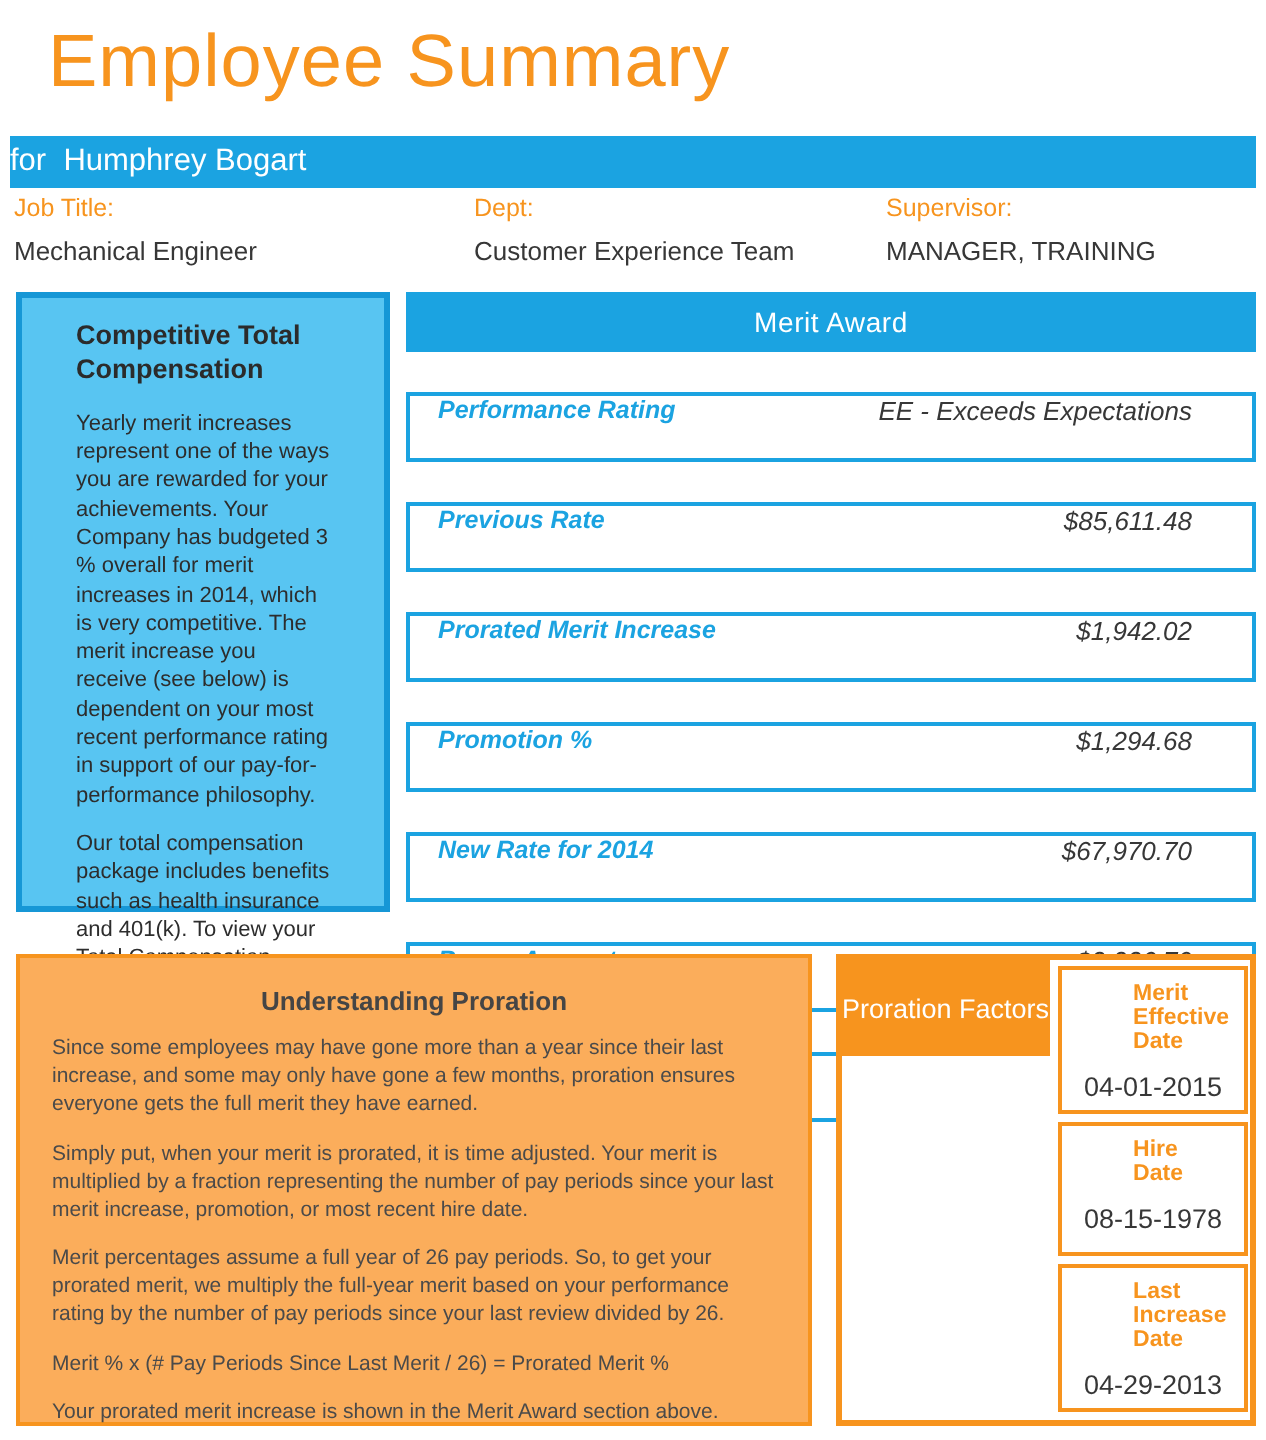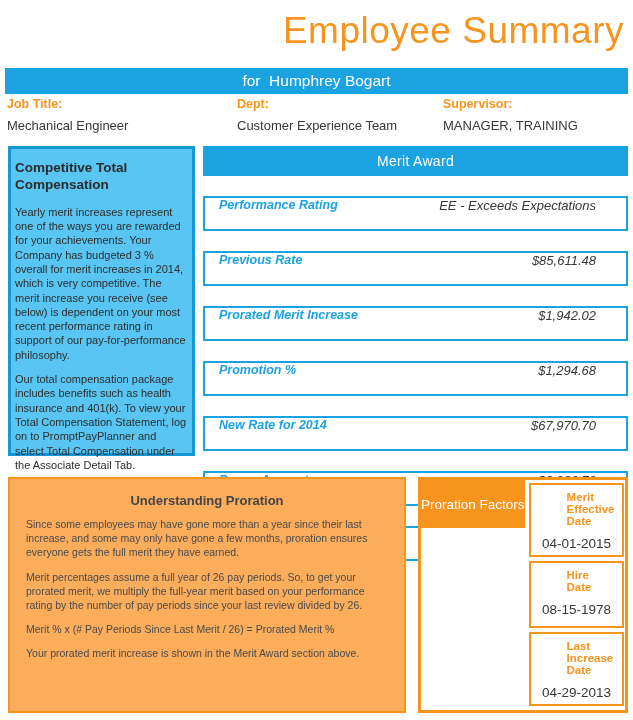--- a/index.html
+++ b/index.html
@@ -13,41 +13,41 @@
   *{margin:0;padding:0;box-sizing:border-box;}
   html,body{background:#fff;}
   body{
     font-family:"Liberation Sans", sans-serif;
     width:633px;height:720px;position:relative;overflow:hidden;
   }
   .page{position:absolute;inset:0;background:#fff;}
 
   .title{
     position:absolute;top:10px;left:0;width:624px;
-    text-align:right;color:var(--orange);
-    font-size:37px;font-weight:400;letter-spacing:.5px;
+    text-align:left;color:var(--orange);
+    font-size:37px;font-weight:400;letter-spacing:.5px;padding-left:24px;
   }
 
   .banner{
     position:absolute;top:68px;left:5px;width:623px;height:26px;
     background:var(--blue);color:#fff;
-    display:flex;align-items:center;justify-content:center;
+    display:flex;align-items:center;justify-content:flex-start;
     font-size:15.5px;white-space:pre-wrap;
   }
 
   .info-field{position:absolute;top:97px;}
-  .info-field .lbl{color:var(--orange);font-weight:700;font-size:12.5px;}
+  .info-field .lbl{color:var(--orange);font-weight:400;font-size:12.5px;}
   .info-field .val{color:var(--ink);font-size:13px;margin-top:7px;}
   .f1{left:7px;} .f2{left:237px;} .f3{left:443px;}
 
   
   .comp-box{
     position:absolute;left:8px;top:146px;width:187px;height:310px;
     background:var(--blue-fill);border:3px solid #1697D6;
-    padding:11px 4px;
+    padding:11px 27px;
   }
   .comp-box h2{font-size:13.5px;color:#2b2b2b;line-height:1.25;margin-bottom:11px;}
   .comp-box p{font-size:11px;color:#2d2d2d;line-height:1.3;margin-bottom:10px;}
 
   
   .merit{position:absolute;left:203px;top:146px;width:425px;height:244px;}
   .merit-header{
     height:30px;background:var(--blue);color:#fff;
     display:flex;align-items:center;justify-content:center;
     font-size:14px;letter-spacing:.3px;
@@ -148,20 +148,21 @@
     </div>
     <div class="merit-row">
       <span class="lbl">Total Cash for 2013</span>
       <span class="val">$71,207.40</span>
     </div>
   </div>
 
   <div class="proration-box">
     <h2>Understanding Proration</h2>
     <p>Since some employees may have gone more than a year since their last increase, and some may only have gone a few months, proration ensures everyone gets the full merit they have earned.</p>
+    <p>Simply put, when your merit is prorated, it is time adjusted. Your merit is multiplied by a fraction representing the number of pay periods since your last merit increase, promotion, or most recent hire date.</p>
     <p>Merit percentages assume a full year of 26 pay periods. So, to get your prorated merit, we multiply the full-year merit based on your performance rating by the number of pay periods since your last review divided by 26.</p>
     <p>Merit % x (# Pay Periods Since Last Merit / 26) = Prorated Merit %</p>
     <p>Your prorated merit increase is shown in the Merit Award section above.</p>
   </div>
 
   <div class="factors">
     <div class="factors-header">Proration Factors</div>
     <div class="factors-body">
       <div class="factor-row">
         <div class="lbl">Merit Effective Date</div>

